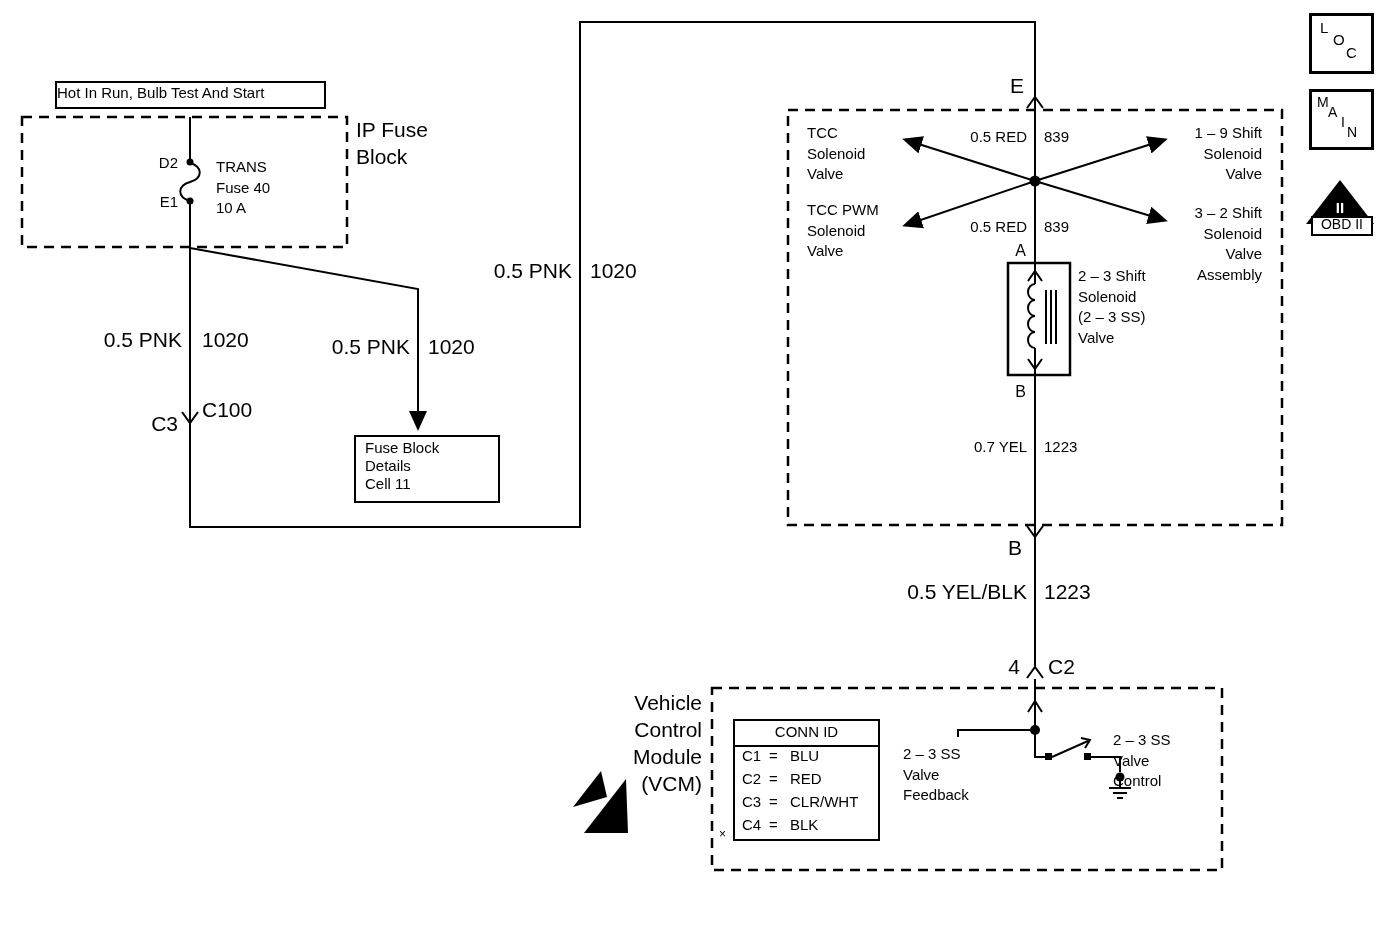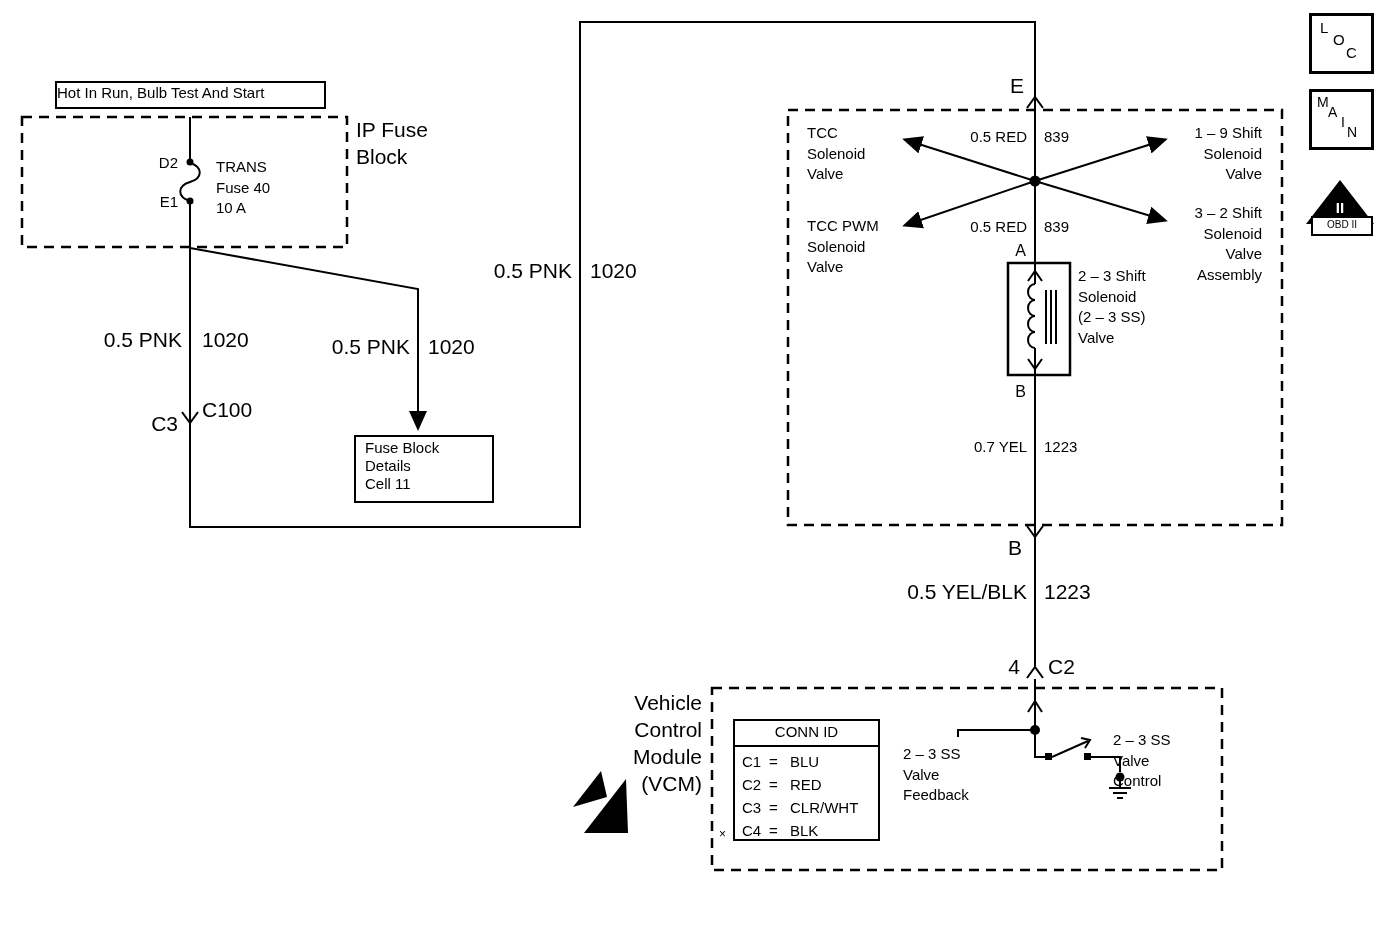--- a/index.html
+++ b/index.html
@@ -8,30 +8,30 @@
   svg.wires{position:absolute;left:0;top:0}
   .txt{position:absolute;white-space:pre-line}
   .ml{white-space:pre-line}
   .ra{text-align:right}
   .ctr{text-align:left}
   .sz21{font-size:21px;line-height:27px}
   .sz16{font-size:16px;line-height:20px}
   .sz15{font-size:15px;line-height:20.5px}
   .box{position:absolute;border:2px solid #000;background:#fff}
   .conn-header{height:24px;line-height:22px;border-bottom:2.5px solid #000;text-align:center;font-size:15px}
-  .conn-row{display:flex;align-items:flex-end;height:23px;padding-left:7px;font-size:15px}
+  .conn-row{display:flex;align-items:flex-start;height:23px;padding-left:7px;font-size:15px}
   .cid{width:27px}
   .ceq{width:21px}
   .lt{position:absolute;font-size:15px}
   .lt14{position:absolute;font-size:14px}
   .tri{position:absolute;left:3px;top:0;width:0;height:0;border-left:34px solid transparent;
        border-right:34px solid transparent;border-bottom:44px solid #000}
   .obd-ii{position:absolute;left:3px;width:68px;top:19px;text-align:center;color:#fff;
           font-size:15px;font-weight:bold;z-index:2}
-  .obd-label{left:8px;top:36px;width:58px;height:16px;font-size:10px;line-height:13px;z-index:3;
+  .obd-label{left:8px;top:36px;width:58px;height:16px;font-size:14px;line-height:13px;z-index:3;
              border-width:2px;text-align:center}
 </style>
 </head>
 <body>
 
 <div id="canvas">
 
   <svg class="wires" width="1383" height="934" viewBox="0 0 1383 934">
     <defs>
       <marker id="arrf" markerWidth="10" markerHeight="9" refX="8" refY="4.5" orient="auto">
@@ -107,39 +107,39 @@
 
   <div class="txt sz21 ra" style="right:1201px;top:326px">0.5 PNK</div>
   <div class="txt sz21" style="left:202px;top:326px">1020</div>
 
   <div class="txt sz21 ra" style="right:1205px;top:410px">C3</div>
   <div class="txt sz21" style="left:202px;top:396px">C100</div>
 
   <div class="txt sz21 ra" style="right:973px;top:333px">0.5 PNK</div>
   <div class="txt sz21" style="left:428px;top:333px">1020</div>
 
-  <div class="box sz15 ml" style="left:354px;top:435px;width:127px;height:62px;border-width:2.5px;padding:2px 0 0 9px;line-height:18px">Fuse Block
+  <div class="box sz15 ml" style="left:354px;top:435px;width:127px;height:62px;border-width:2.5px;padding:2px 6px 0 9px;line-height:18px">Fuse Block
 Details
 Cell 11</div>
 
   <div class="txt sz21 ra" style="right:811px;top:257px">0.5 PNK</div>
   <div class="txt sz21" style="left:590px;top:257px">1020</div>
 
   <div class="txt sz21 ra" style="right:359px;top:72px">E</div>
 
   <div class="txt sz15 ra" style="right:356px;top:127px">0.5 RED</div>
   <div class="txt sz15" style="left:1044px;top:127px">839</div>
 
   <div class="txt sz15" style="left:807px;top:123px">TCC
 Solenoid
 Valve</div>
   <div class="txt sz15 ra" style="right:121px;top:123px">1 – 9 Shift
 Solenoid
 Valve</div>
-  <div class="txt sz15" style="left:807px;top:216px">TCC PWM
+  <div class="txt sz15" style="left:807px;top:200px">TCC PWM
 Solenoid
 Valve</div>
   <div class="txt sz15 ra" style="right:121px;top:203px">3 – 2 Shift
 Solenoid
 Valve
 Assembly</div>
 
   <div class="txt sz15 ra" style="right:356px;top:217px">0.5 RED</div>
   <div class="txt sz15" style="left:1044px;top:217px">839</div>
 

